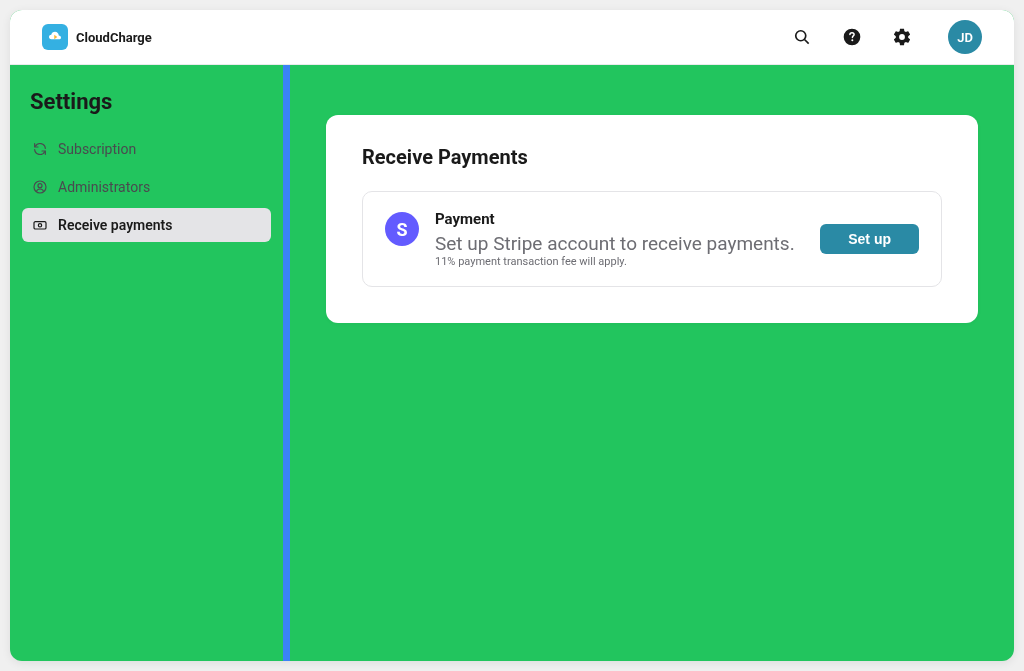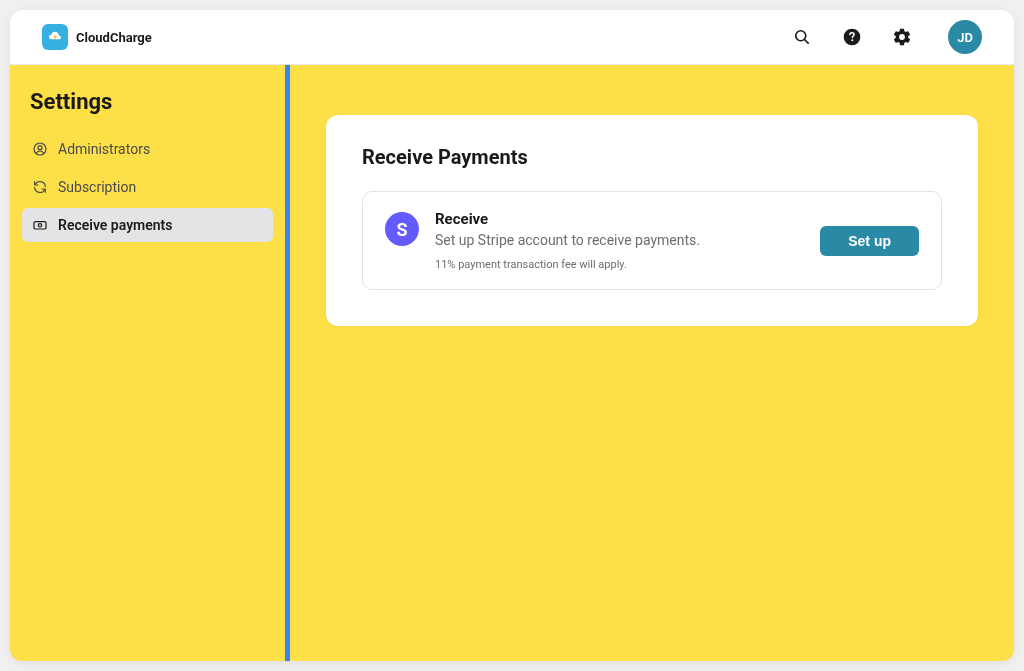--- a/index.html
+++ b/index.html
@@ -13,21 +13,21 @@
       width: 1024px;
       height: 671px;
       overflow: hidden;
       display: flex;
       align-items: center;
       justify-content: center;
     }
     .window {
       width: 1004px;
       height: 651px;
-      background: #fde047;
+      background: #22c55e;
       border-radius: 12px;
       overflow: hidden;
       display: flex;
       flex-direction: column;
       box-shadow: 0 2px 10px rgba(0,0,0,0.08);
     }
     .topbar {
       height: 55px;
       background: #ffffff;
       border-bottom: 1px solid #eaeaec;
@@ -92,21 +92,21 @@
       justify-content: center;
       cursor: pointer;
       margin-left: 6px;
     }
     .body {
       flex: 1;
       display: flex;
     }
     .sidebar {
       width: 280px;
-      border-right: 5px solid #3b82f6;
+      border-right: 7px solid #3b82f6;
       padding: 24px 12px;
     }
     .sidebar-title {
       font-size: 22px;
       font-weight: 700;
       color: #1a1a1a;
       padding: 0 8px 18px 8px;
     }
     .nav-item {
       display: flex;
@@ -176,23 +176,22 @@
     .partner-body {
       flex: 1;
     }
     .partner-name {
       font-size: 15px;
       font-weight: 700;
       color: #1a1a1a;
       margin-bottom: 4px;
     }
     .partner-desc {
-      font-size: 14px;
+      font-size: 19px;
       color: #6d6d73;
-      margin-bottom: 10px;
     }
     .partner-note {
       font-size: 11px;
       color: #6d6d73;
     }
     .setup-btn {
       background: #2a8aa5;
       color: #fff;
       font-weight: 600;
       font-size: 14px;
@@ -243,57 +242,57 @@
     </div>
   </div>
 
   <div class="body">
 
     <div class="sidebar">
       <div class="sidebar-title">Settings</div>
 
 
       <div class="nav-item">
-        <svg viewBox="0 0 24 24" fill="none" stroke="currentColor" stroke-width="1.8">
-          <circle cx="12" cy="12" r="9"></circle>
-          <circle cx="12" cy="10" r="3"></circle>
-          <path d="M6.5 19 C7.5 16 9.5 15 12 15 C14.5 15 16.5 16 17.5 19"></path>
-        </svg>
-        <span>Administrators</span>
-      </div>
-
-      <div class="nav-item">
         <svg viewBox="0 0 24 24" fill="none" stroke="currentColor" stroke-width="1.8" stroke-linecap="round">
           <path d="M20 11 A8 8 0 0 0 5 8"></path>
           <path d="M4 13 A8 8 0 0 0 19 16"></path>
           <polyline points="4 4 4 9 9 9" fill="none"></polyline>
           <polyline points="20 20 20 15 15 15" fill="none"></polyline>
         </svg>
         <span>Subscription</span>
       </div>
 
+      <div class="nav-item">
+        <svg viewBox="0 0 24 24" fill="none" stroke="currentColor" stroke-width="1.8">
+          <circle cx="12" cy="12" r="9"></circle>
+          <circle cx="12" cy="10" r="3"></circle>
+          <path d="M6.5 19 C7.5 16 9.5 15 12 15 C14.5 15 16.5 16 17.5 19"></path>
+        </svg>
+        <span>Administrators</span>
+      </div>
+
       <div class="nav-item active">
         <svg viewBox="0 0 24 24" fill="none" stroke="currentColor" stroke-width="1.8">
           <rect x="3" y="7" width="18" height="11" rx="2"></rect>
           <circle cx="12" cy="12.5" r="2.5"></circle>
         </svg>
         <span>Receive payments</span>
       </div>
     </div>
 
     <div class="main">
       <div class="card">
         <div class="card-title">Receive Payments</div>
 
         <div class="partner-card">
           <div class="partner-logo">
             <span>S</span>
           </div>
           <div class="partner-body">
-            <div class="partner-name">Receive</div>
+            <div class="partner-name">Payment</div>
             <div class="partner-desc">Set up Stripe account to receive payments.</div>
             <div class="partner-note">11% payment transaction fee will apply.</div>
           </div>
           <button class="setup-btn">Set up</button>
         </div>
       </div>
     </div>
 
   </div>
 </div>

